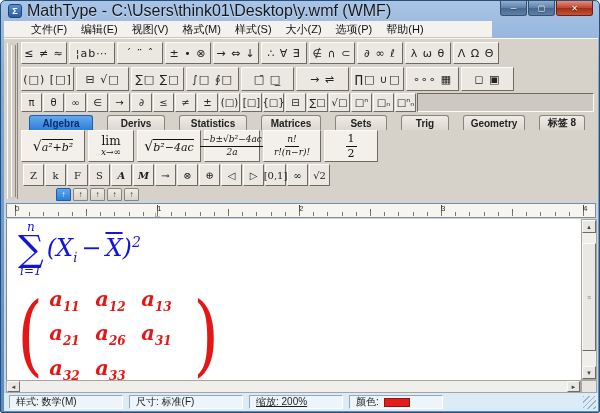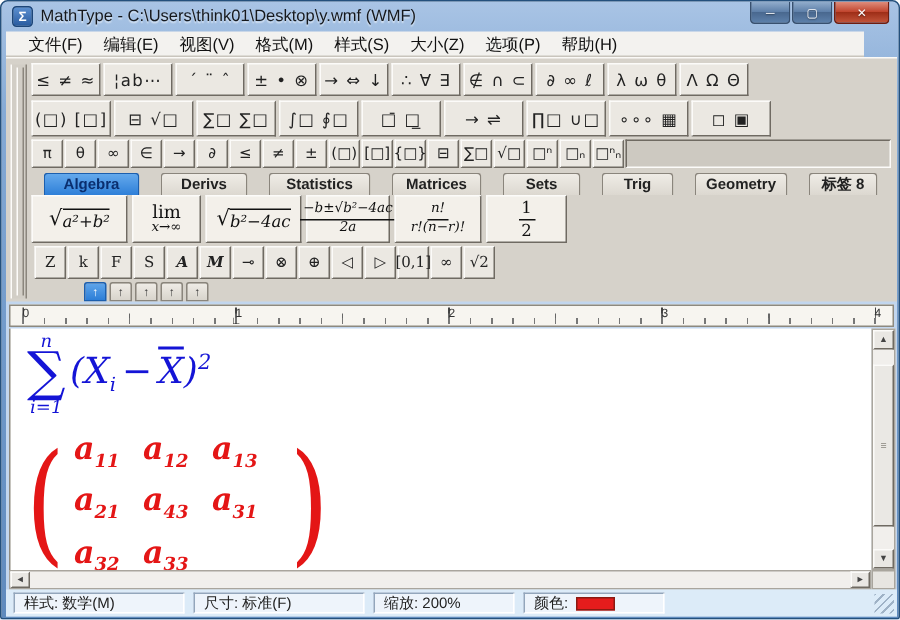--- a/index.html
+++ b/index.html
@@ -10,31 +10,31 @@
     border-radius:5px 5px 2px 2px; box-sizing:border-box; border:1px solid #24507c;
   }
   #root *{box-sizing:border-box;}
   button{font:inherit;}
 
   
   .titlebar{position:absolute;left:0;top:0;width:600px;height:20px;display:flex;align-items:center;}
   .appicon{width:14px;height:14px;margin:0 5px 0 7px;border-radius:3px;
     background:linear-gradient(180deg,#5b8fd0,#2a5ca0);border:1px solid #1d4679;
     color:#fff;font-size:9px;font-weight:bold;display:flex;align-items:center;justify-content:center;}
-  .title{font-size:11px;color:#15181c;text-shadow:0 1px 1px rgba(255,255,255,.6);white-space:nowrap;}
+  .title{font-size:16px;color:#15181c;text-shadow:0 1px 1px rgba(255,255,255,.6);white-space:nowrap;}
   .winbtns{position:absolute;right:8px;top:0;display:flex;}
   .wb{width:27px;height:15px;display:flex;align-items:center;justify-content:center;
     font-size:8px;color:#fff;border:1px solid #38506e;border-top:none;
     background:linear-gradient(180deg,#93aecd,#5d7fa8 50%,#49688f 52%,#5d80aa);
     border-radius:0 0 3px 3px;margin-left:1px;text-shadow:0 1px 1px rgba(0,0,0,.5);cursor:default;}
   .wb.close{width:37px;background:linear-gradient(180deg,#e0907f,#c0432c 50%,#9e2e17 52%,#c2543a);border-color:#6e1d10;}
 
   
-  .menubar{position:absolute;left:3px;top:20px;width:572px;height:17px;background:#f3f2ef;
-    border-bottom:1px solid #c9c5bd;display:flex;align-items:center;padding-left:8px;}
+  .menubar{position:absolute;left:3px;top:20px;width:488px;height:17px;background:#f3f2ef;
+    border-bottom:1px solid #c9c5bd;display:flex;align-items:center;padding-left:20px;}
   .menuitem{padding:0 7px;font-size:11px;color:#111;white-space:nowrap;}
 
   
   .toolbar{position:absolute;left:3px;top:37px;width:594px;height:165px;background:#d6d2ca;border-top:1px solid #fbfaf7;}
   .gripper{position:absolute;left:3px;top:4px;width:11px;height:156px;
     border-left:1px solid #fdfcfa;border-right:1px solid #8b867d;background:#d2cec6;}
   .gripper:before{content:"";position:absolute;left:3px;top:2px;bottom:2px;width:3px;
     border-left:1px solid #fdfcfa;border-right:1px solid #8b867d;}
 
   .trow{position:absolute;left:17px;display:flex;gap:2px;}
@@ -142,21 +142,21 @@
   .hspacer{flex:1;}
   .corner{position:absolute;left:580px;top:379px;width:16px;height:13px;background:#e7e5e1;border:1px solid #a9a59d;}
 
   
   .statusbar{position:absolute;left:3px;top:392px;width:594px;height:18px;background:#dcebf8;}
   .seg{position:absolute;top:2px;height:14px;background:#eef4fb;border:1px solid;
     border-color:#93a6bb #ffffff #ffffff #93a6bb;font-size:10px;color:#222;
     display:flex;align-items:center;padding:0 6px;white-space:nowrap;overflow:hidden;cursor:default;}
   .seg1{left:5px;width:114px;}
   .seg2{left:125px;width:114px;}
-  .seg3{left:245px;width:94px;}
+  .seg3{left:245px;width:94px;text-decoration:underline;}
   .seg4{left:345px;width:94px;}
   .swatch{display:inline-block;width:26px;height:9px;background:#e51c1c;border:1px solid #8a1a12;margin-left:5px;}
   .resizegrip{position:absolute;right:2px;top:3px;width:13px;height:13px;
     background:repeating-linear-gradient(135deg,#9fb2c6 0 1px,transparent 1px 4px);}
 </style>
 </head>
 <body>
 
 <div id="root">
 
@@ -318,21 +318,21 @@
       <span class="sbody"><span>(</span><span>X</span><sub>i</sub><span class="op">−</span><span class="xbar">X</span><span>)</span><sup>2</sup></span>
     </div>
 
     <div class="matblk">
       <span class="mparen">(</span>
       <span class="mgrid">
         <span class="mcell"><span>a</span><sub>11</sub></span>
         <span class="mcell"><span>a</span><sub>12</sub></span>
         <span class="mcell"><span>a</span><sub>13</sub></span>
         <span class="mcell"><span>a</span><sub>21</sub></span>
-        <span class="mcell"><span>a</span><sub>43</sub></span>
+        <span class="mcell"><span>a</span><sub>26</sub></span>
         <span class="mcell"><span>a</span><sub>31</sub></span>
         <span class="mcell"><span>a</span><sub>32</sub></span>
         <span class="mcell"><span>a</span><sub>33</sub></span>
       </span>
       <span class="mparen">)</span>
     </div>
   </div>
 
   <div class="vscroll">
     <div class="varrow">▲</div>

